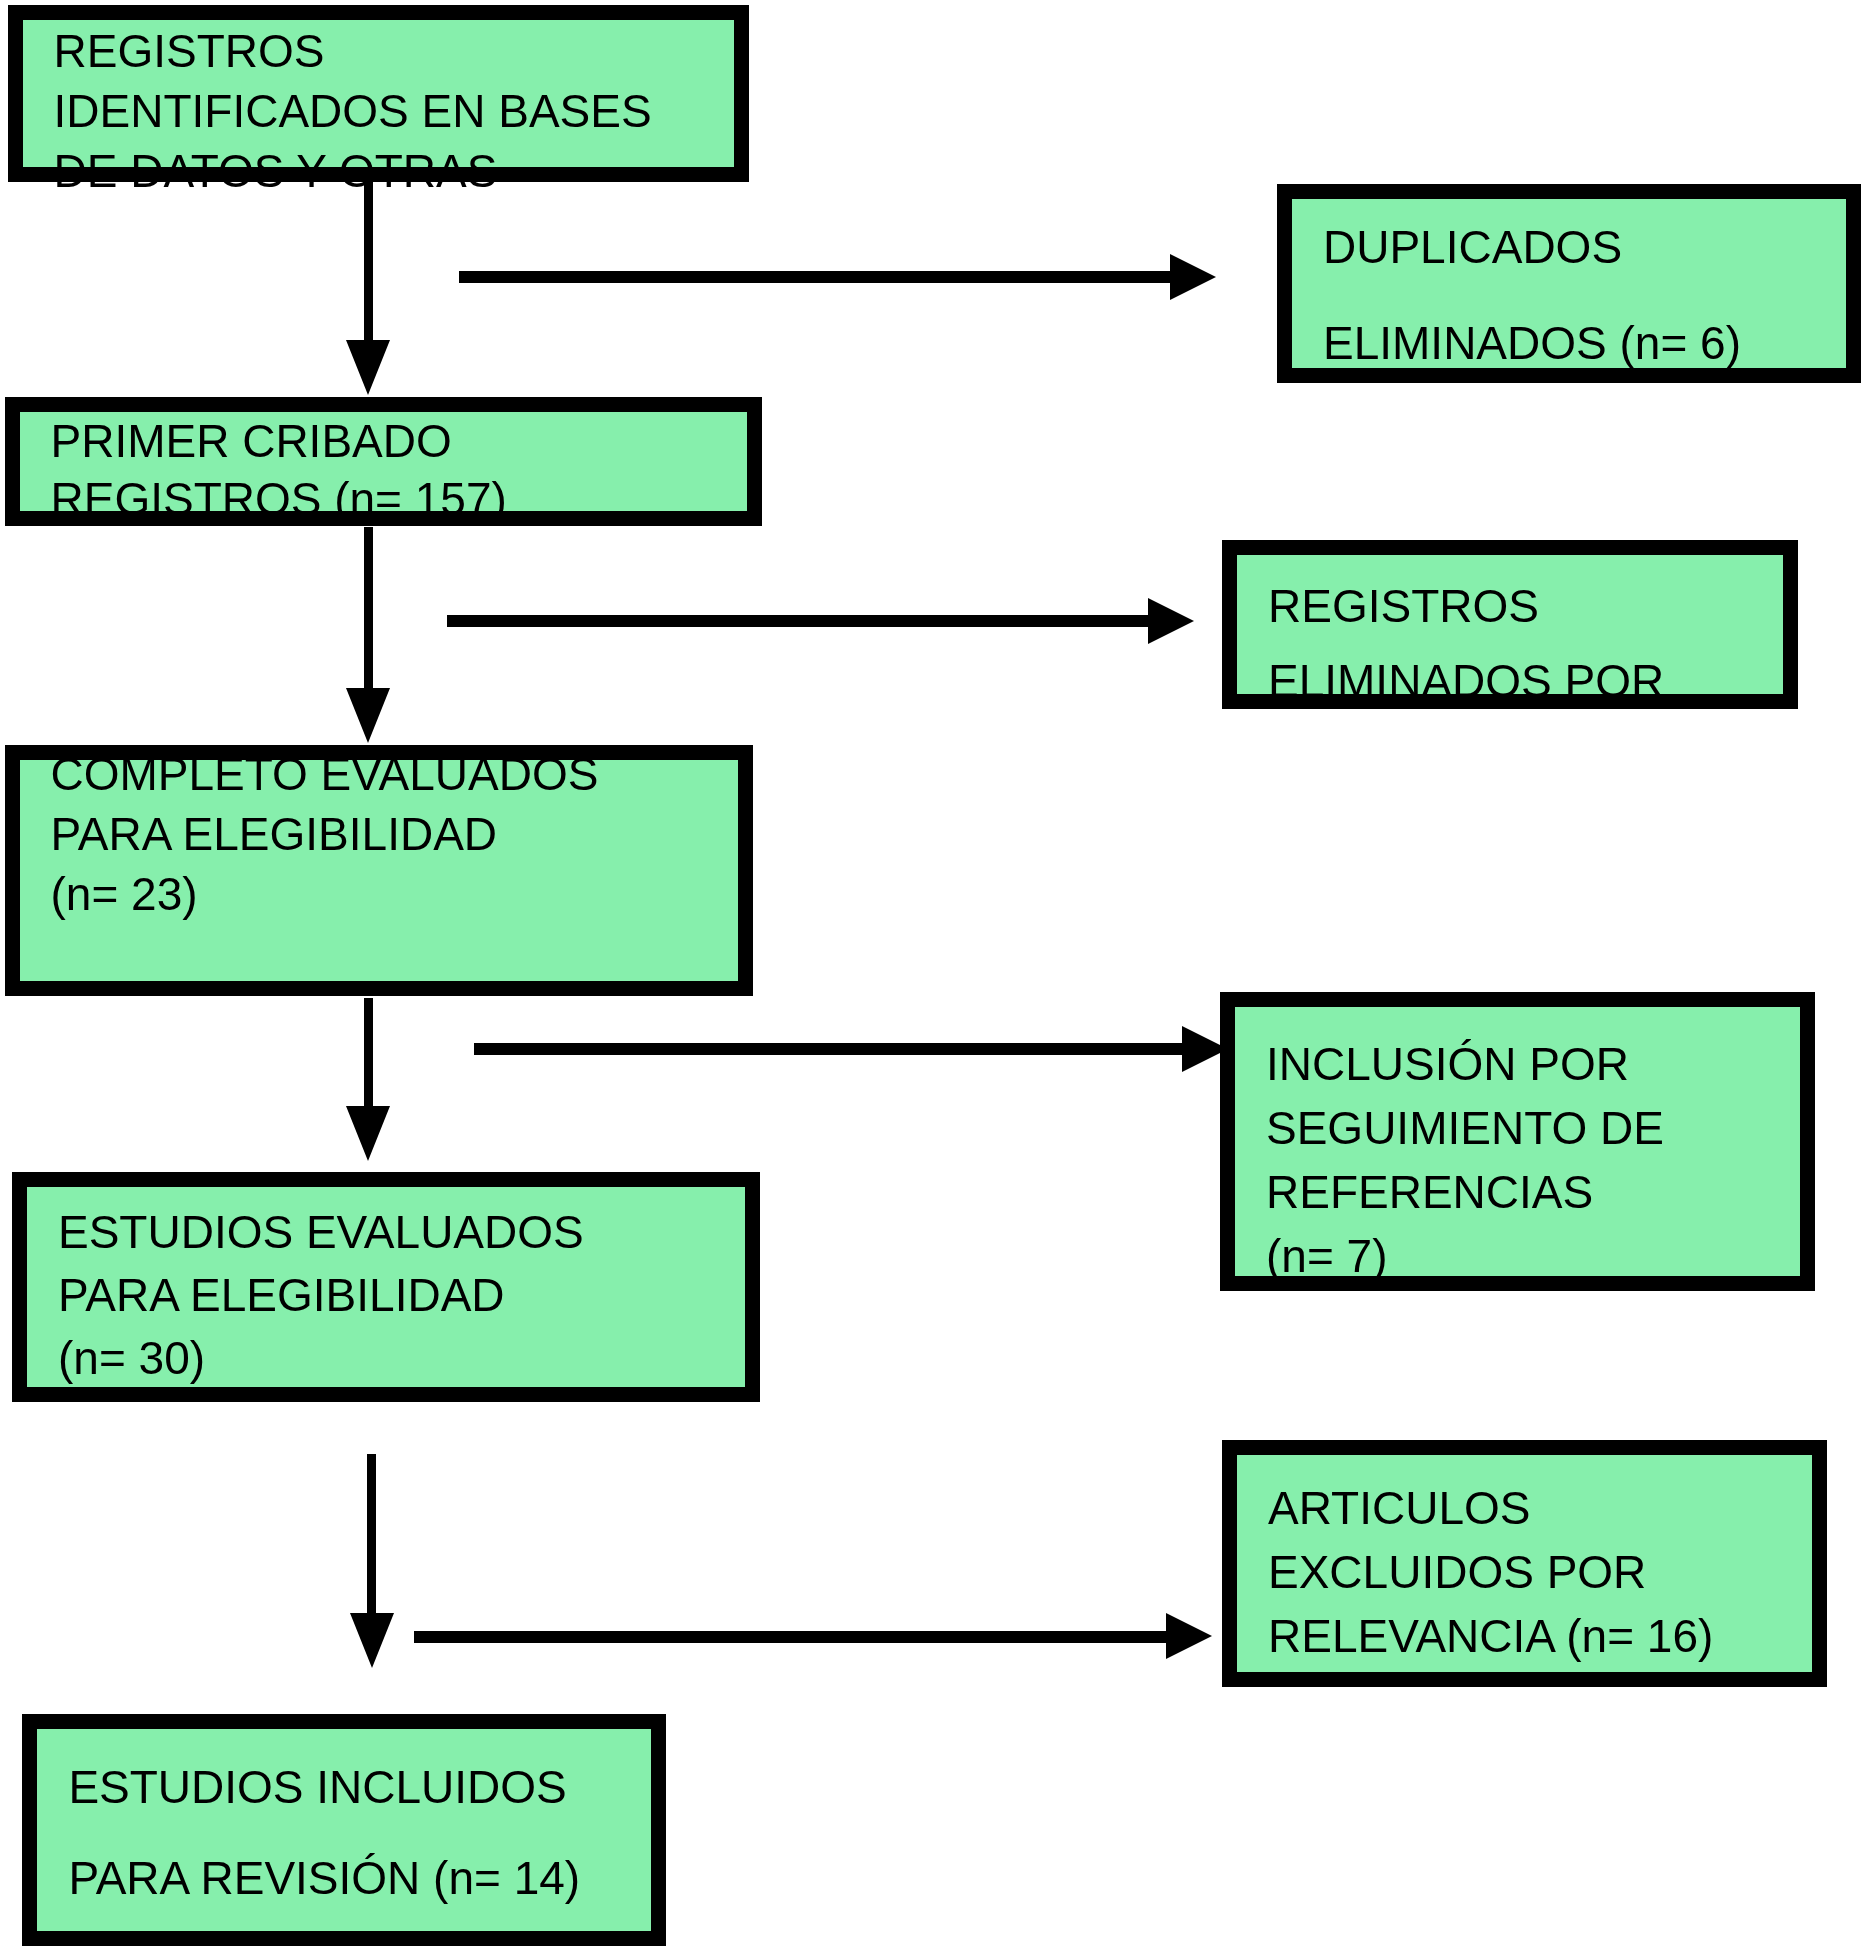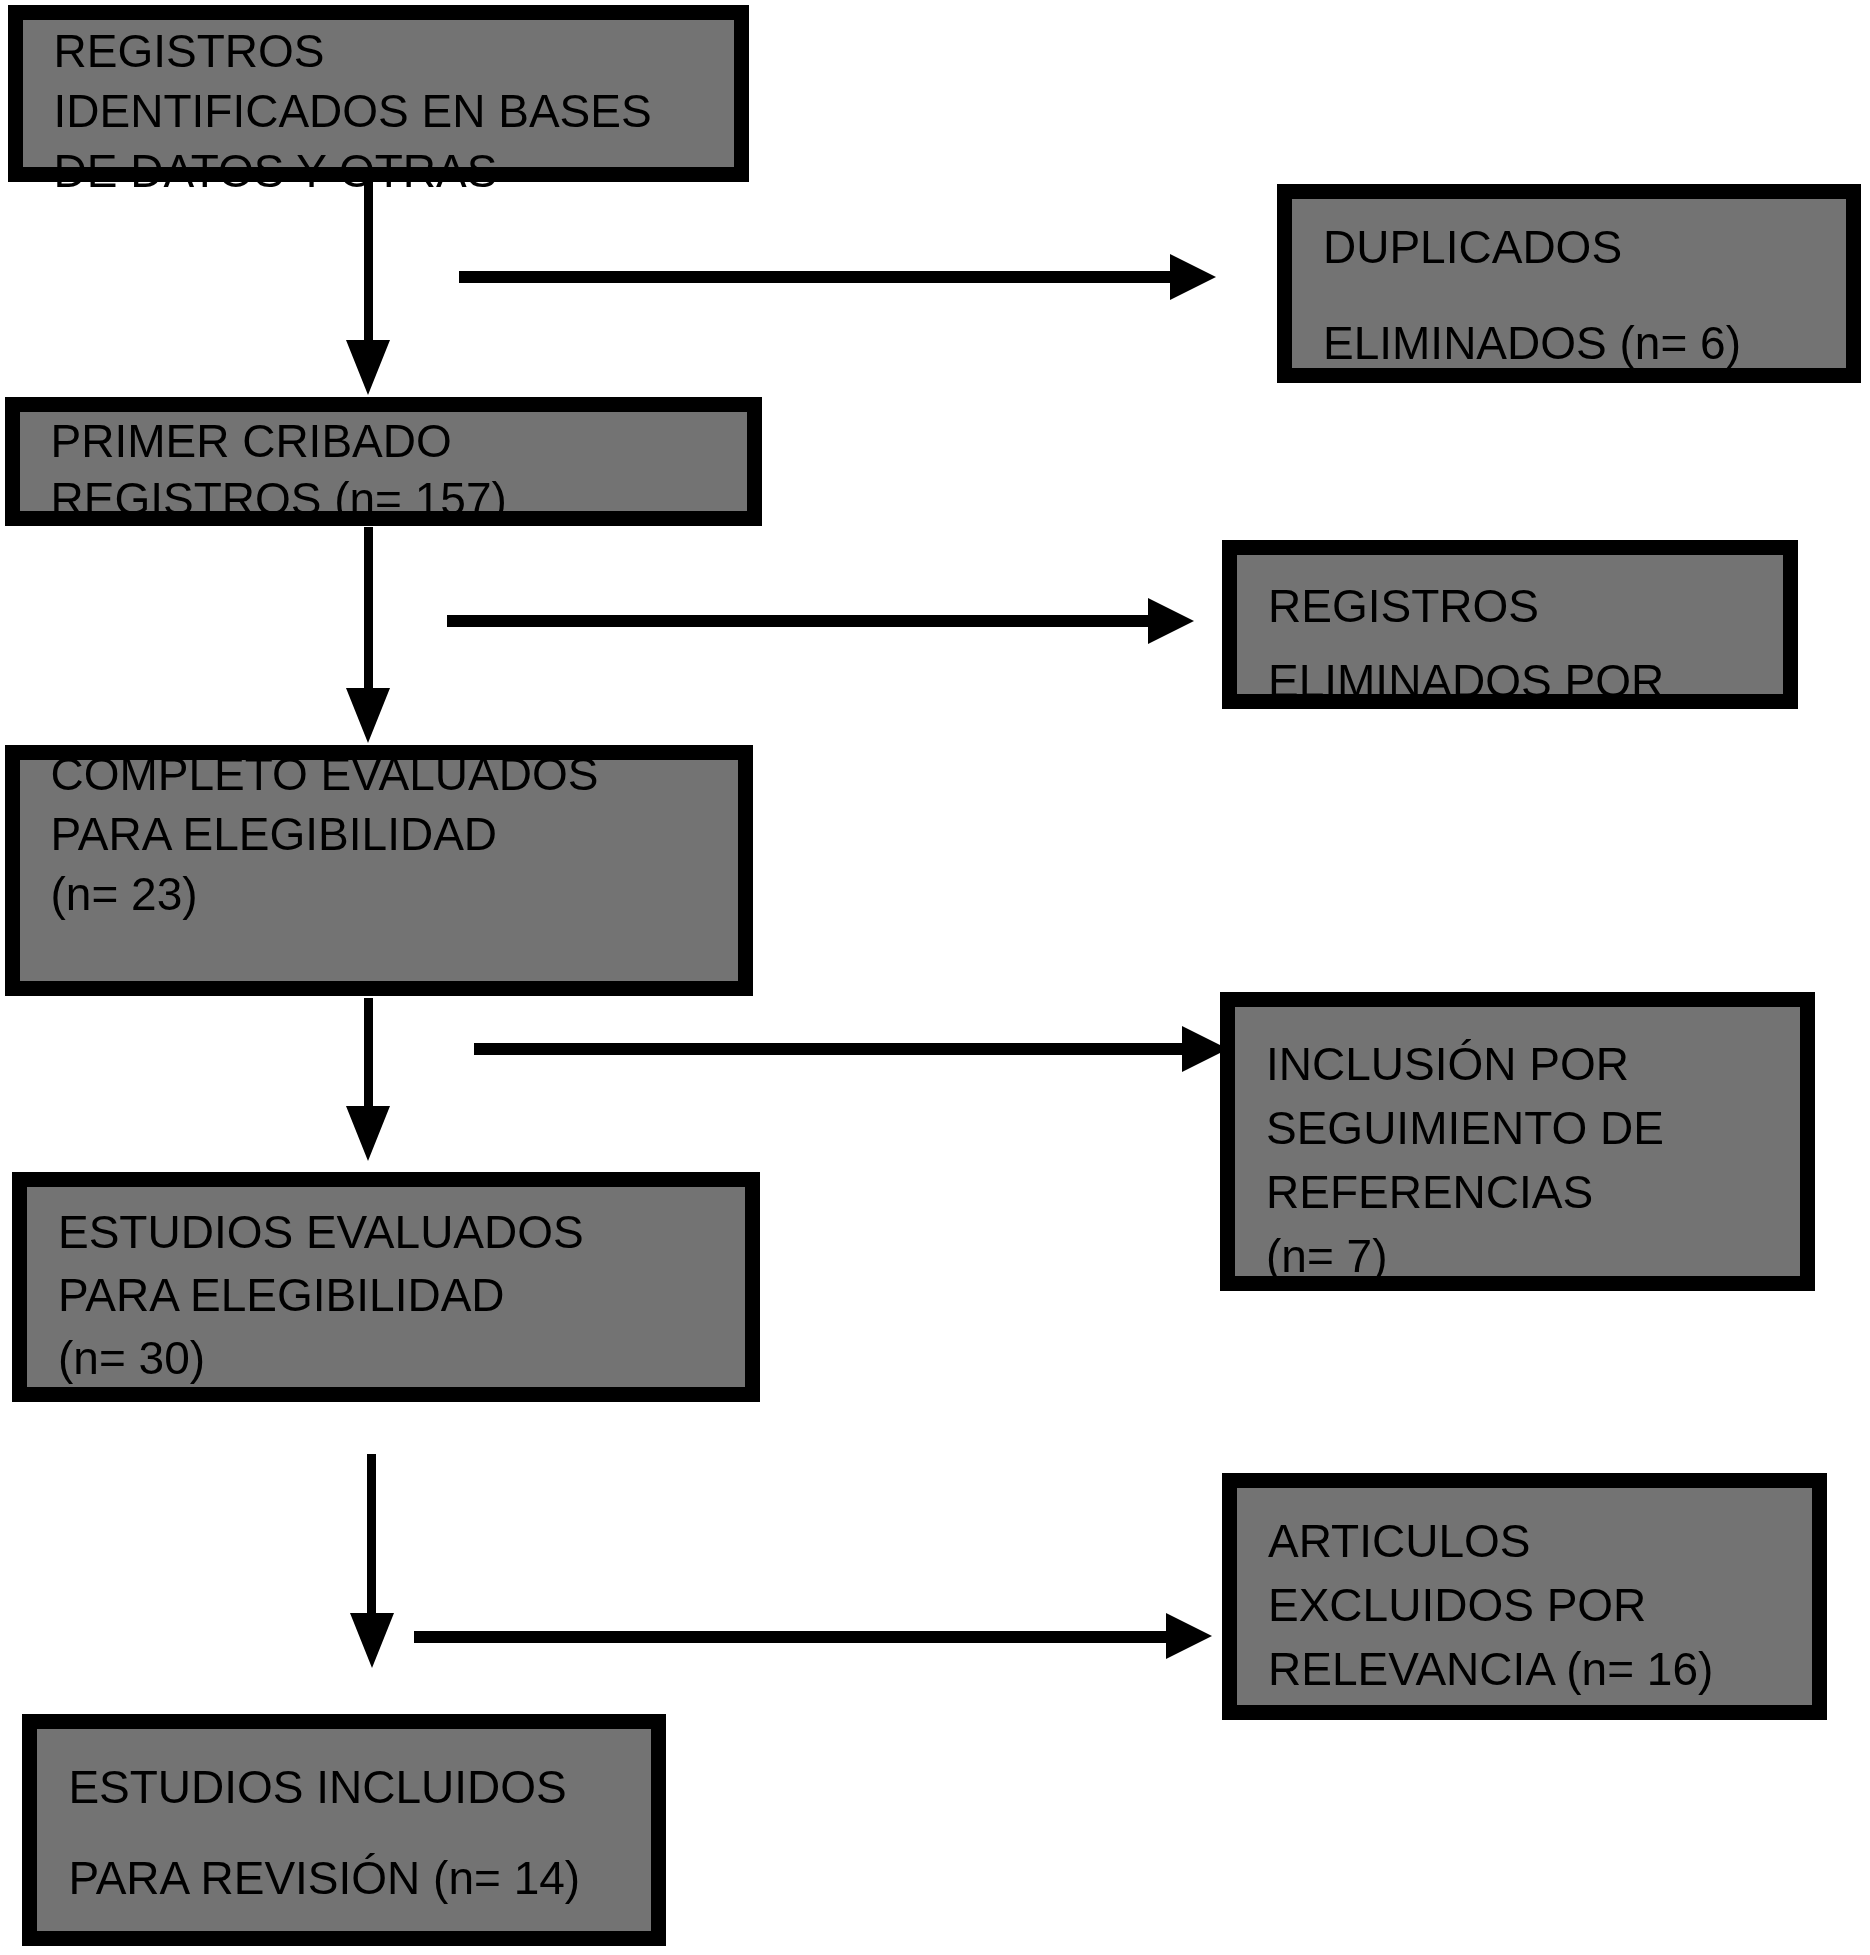--- a/index.html
+++ b/index.html
@@ -12,42 +12,42 @@
     width: 1871px;
     height: 1955px;
     background: #ffffff;
     font-family: "Liberation Sans", "DejaVu Sans", sans-serif;
     color: #000000;
   }
   .box {
     position: absolute;
     box-sizing: border-box;
     border: 15px solid #000000;
-    background: #737373;
+    background: #86efac;
     padding-left: 31px;
     padding-right: 7.5px;
     font-size: 46px;
     white-space: nowrap;
     overflow: visible;
   }
   .bline { display: block; }
 
   
   #b1 { left: 7.5px;   top: 4.5px;    width: 741px;  height: 177px; line-height: 60px;  padding-top: 1.5px; }
   #b2 { left: 4.5px;    top: 397px;  width: 757px; height: 129px; line-height: 58px;  padding-top: 0px; }
   #b3 { left: 4.5px;    top: 745px;  width: 748px; height: 251px; line-height: 60px; }
   #b3 .bline:first-child { margin-top: -16.5px; }
   #b4 { left: 12px;   top: 1172px; width: 748px; height: 230px; line-height: 63px;  padding-top: 13.5px; }
   #b5 { left: 22.4px;   top: 1714px; width: 644px; height: 232px; line-height: 91px; padding-top: 12.7px; }
 
   
   #r1 { left: 1277px; top: 184px;  width: 584px;  height: 199px; line-height: 96px; padding-top: 0px; }
   #r2 { left: 1222px; top: 540px;  width: 576px;  height: 169px; line-height: 75px; padding-top: 13.5px; }
   #r3 { left: 1220px; top: 992px; width: 595px;  height: 299px; line-height: 64px;  padding-top: 25px; }
-  #r4 { left: 1222px; top: 1473px; width: 605px;  height: 247px; line-height: 64px;  padding-top: 21px; }
+  #r4 { left: 1222px; top: 1440px; width: 605px;  height: 247px; line-height: 64px;  padding-top: 21px; }
 
   
   .vline, .hline, .head-down, .head-right { position: absolute; }
   .vline { width: 9px;  background: #000000; }
   .hline { height: 12px; background: #000000; }
   .head-down {
     width: 0; height: 0;
     border-left: 22px solid transparent;
     border-right: 22px solid transparent;
     border-top: 55px solid #000000;

